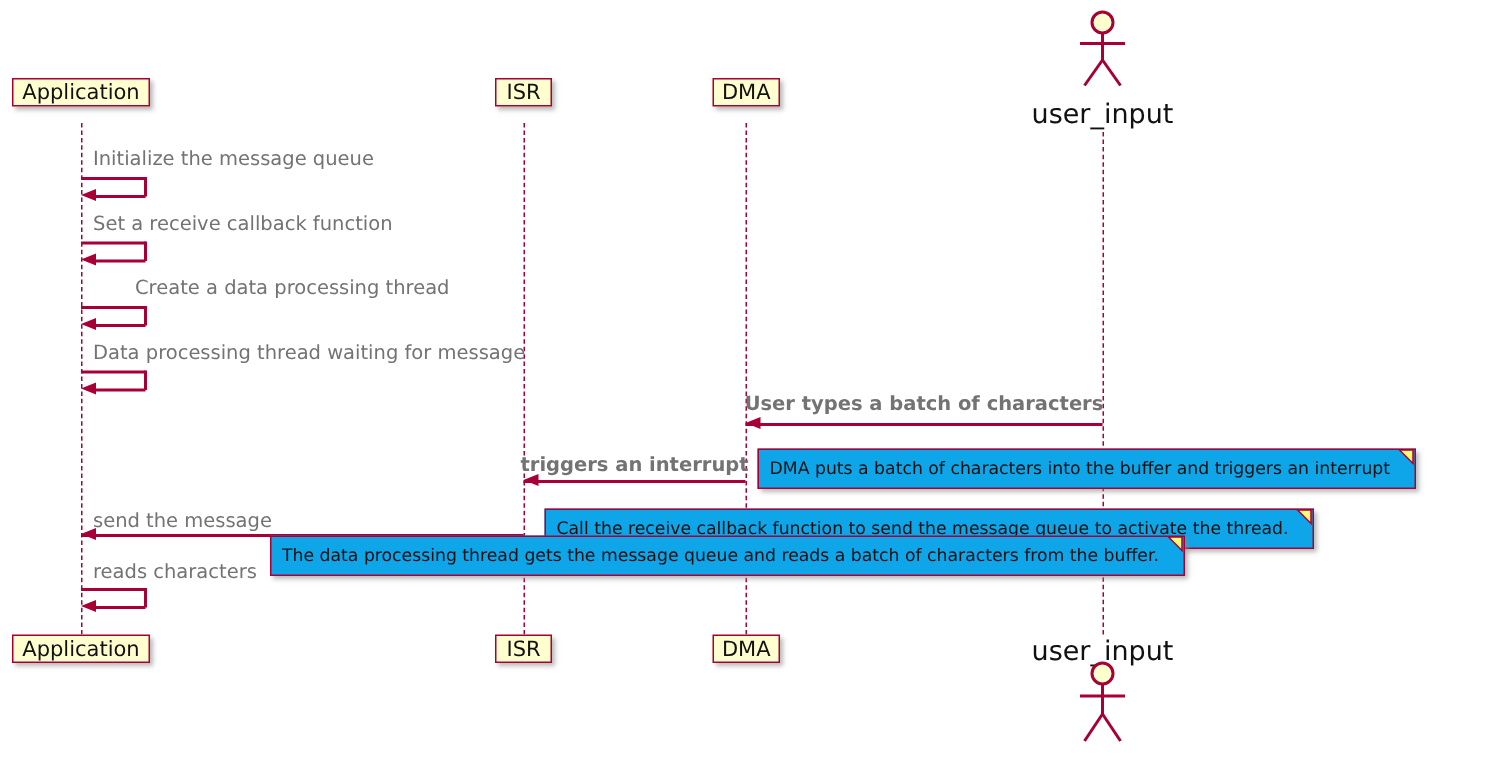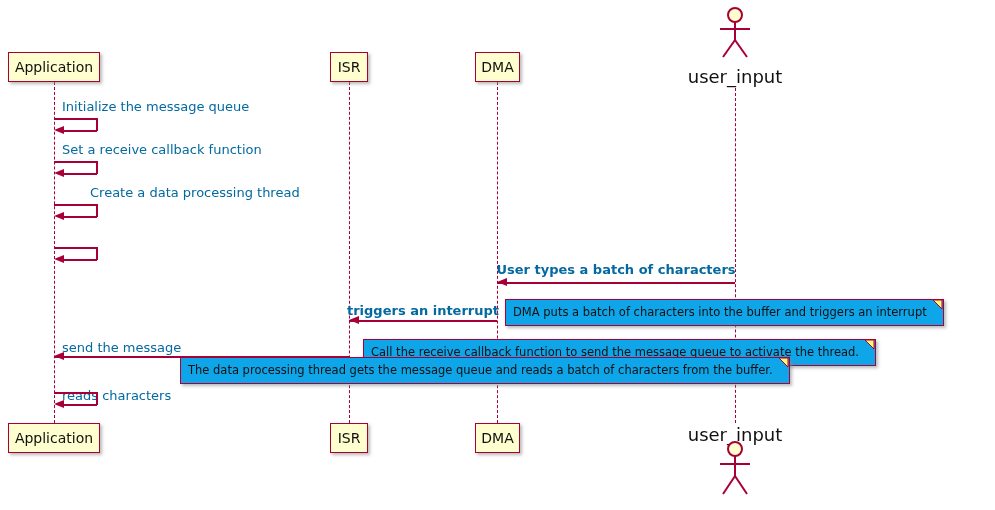--- a/index.html
+++ b/index.html
@@ -15,36 +15,36 @@
   }
 
   .lifeline {
     position: absolute;
     width: 0;
     border-left: 1px dashed #A80036;
   }
 
   .pbox {
     position: absolute;
-    height: 30px;
+    height: 19px;
     background: #FEFECE;
     border: 1.5px solid #A80036;
     box-shadow: 2px 2px 3px rgba(140,140,140,0.6);
     display: flex;
     align-items: center;
     justify-content: center;
     font-size: 14px;
     color: #111111;
     white-space: nowrap;
   }
 
   .msg-label {
     position: absolute;
     font-size: 13px;
-    color: #0369a1;
+    color: #737373;
     white-space: nowrap;
   }
   .centered { transform: translateX(-50%); font-weight: bold; }
 
   .hline { position: absolute; height: 1.5px; background: #A80036; }
   .vseg  { position: absolute; width: 1.5px;  background: #A80036; }
 
   .ah-left {
     position: absolute;
     width: 0; height: 0;
@@ -109,20 +109,21 @@
   <div class="vseg" style="left:96px; top:161px; height:13px;"></div>
   <div class="hline" style="left:63px; top:173px; width:34px;"></div>
   <div class="ah-left" style="left:54px; top:169px;"></div>
 
   <div class="msg-label" style="left:62px; top:185px;margin-left:28px;">Create a data processing thread</div>
   <div class="hline" style="left:54px; top:204px; width:43px;"></div>
   <div class="vseg" style="left:96px; top:204px; height:13px;"></div>
   <div class="hline" style="left:63px; top:216px; width:34px;"></div>
   <div class="ah-left" style="left:54px; top:212px;"></div>
 
+  <div class="msg-label" style="left:62px; top:228px;">Data processing thread waiting for message</div>
   <div class="hline" style="left:54px; top:247px; width:43px;"></div>
   <div class="vseg" style="left:96px; top:247px; height:13px;"></div>
   <div class="hline" style="left:63px; top:259px; width:34px;"></div>
   <div class="ah-left" style="left:54px; top:255px;"></div>
 
   <div class="msg-label centered" style="left:616px; top:262px;">User types a batch of characters</div>
   <div class="hline" style="left:497px; top:282px; width:238px;"></div>
   <div class="ah-left" style="left:497px; top:278px;"></div>
 
   <div class="msg-label centered" style="left:423px; top:303px;">triggers an interrupt</div>
@@ -138,21 +139,21 @@
   <div class="msg-label" style="left:62px; top:340px;">send the message</div>
   <div class="hline" style="left:54px; top:356px; width:295px;"></div>
   <div class="ah-left" style="left:54px; top:352px;"></div>
   <div class="note" style="left:363px; top:339px;">
     <svg class="fold" width="12" height="12">
       <path d="M1 1 L10 10 L10 1 Z" fill="#FBFB77" stroke="#A80036" stroke-width="1"></path>
     </svg>
     <span>Call the receive callback function to send the message queue to activate the thread.</span>
   </div>
 
-  <div class="msg-label" style="left:62px; top:388px;">reads characters</div>
+  <div class="msg-label" style="left:62px; top:374px;">reads characters</div>
   <div class="hline" style="left:54px; top:392px; width:43px;"></div>
   <div class="vseg" style="left:96px; top:392px; height:13px;"></div>
   <div class="hline" style="left:63px; top:404px; width:34px;"></div>
   <div class="ah-left" style="left:54px; top:400px;"></div>
   <div class="note" style="left:180px; top:357px;">
     <svg class="fold" width="12" height="12">
       <path d="M1 1 L10 10 L10 1 Z" fill="#FBFB77" stroke="#A80036" stroke-width="1"></path>
     </svg>
     <span>The data processing thread gets the message queue and reads a batch of characters from the buffer.</span>
   </div>

